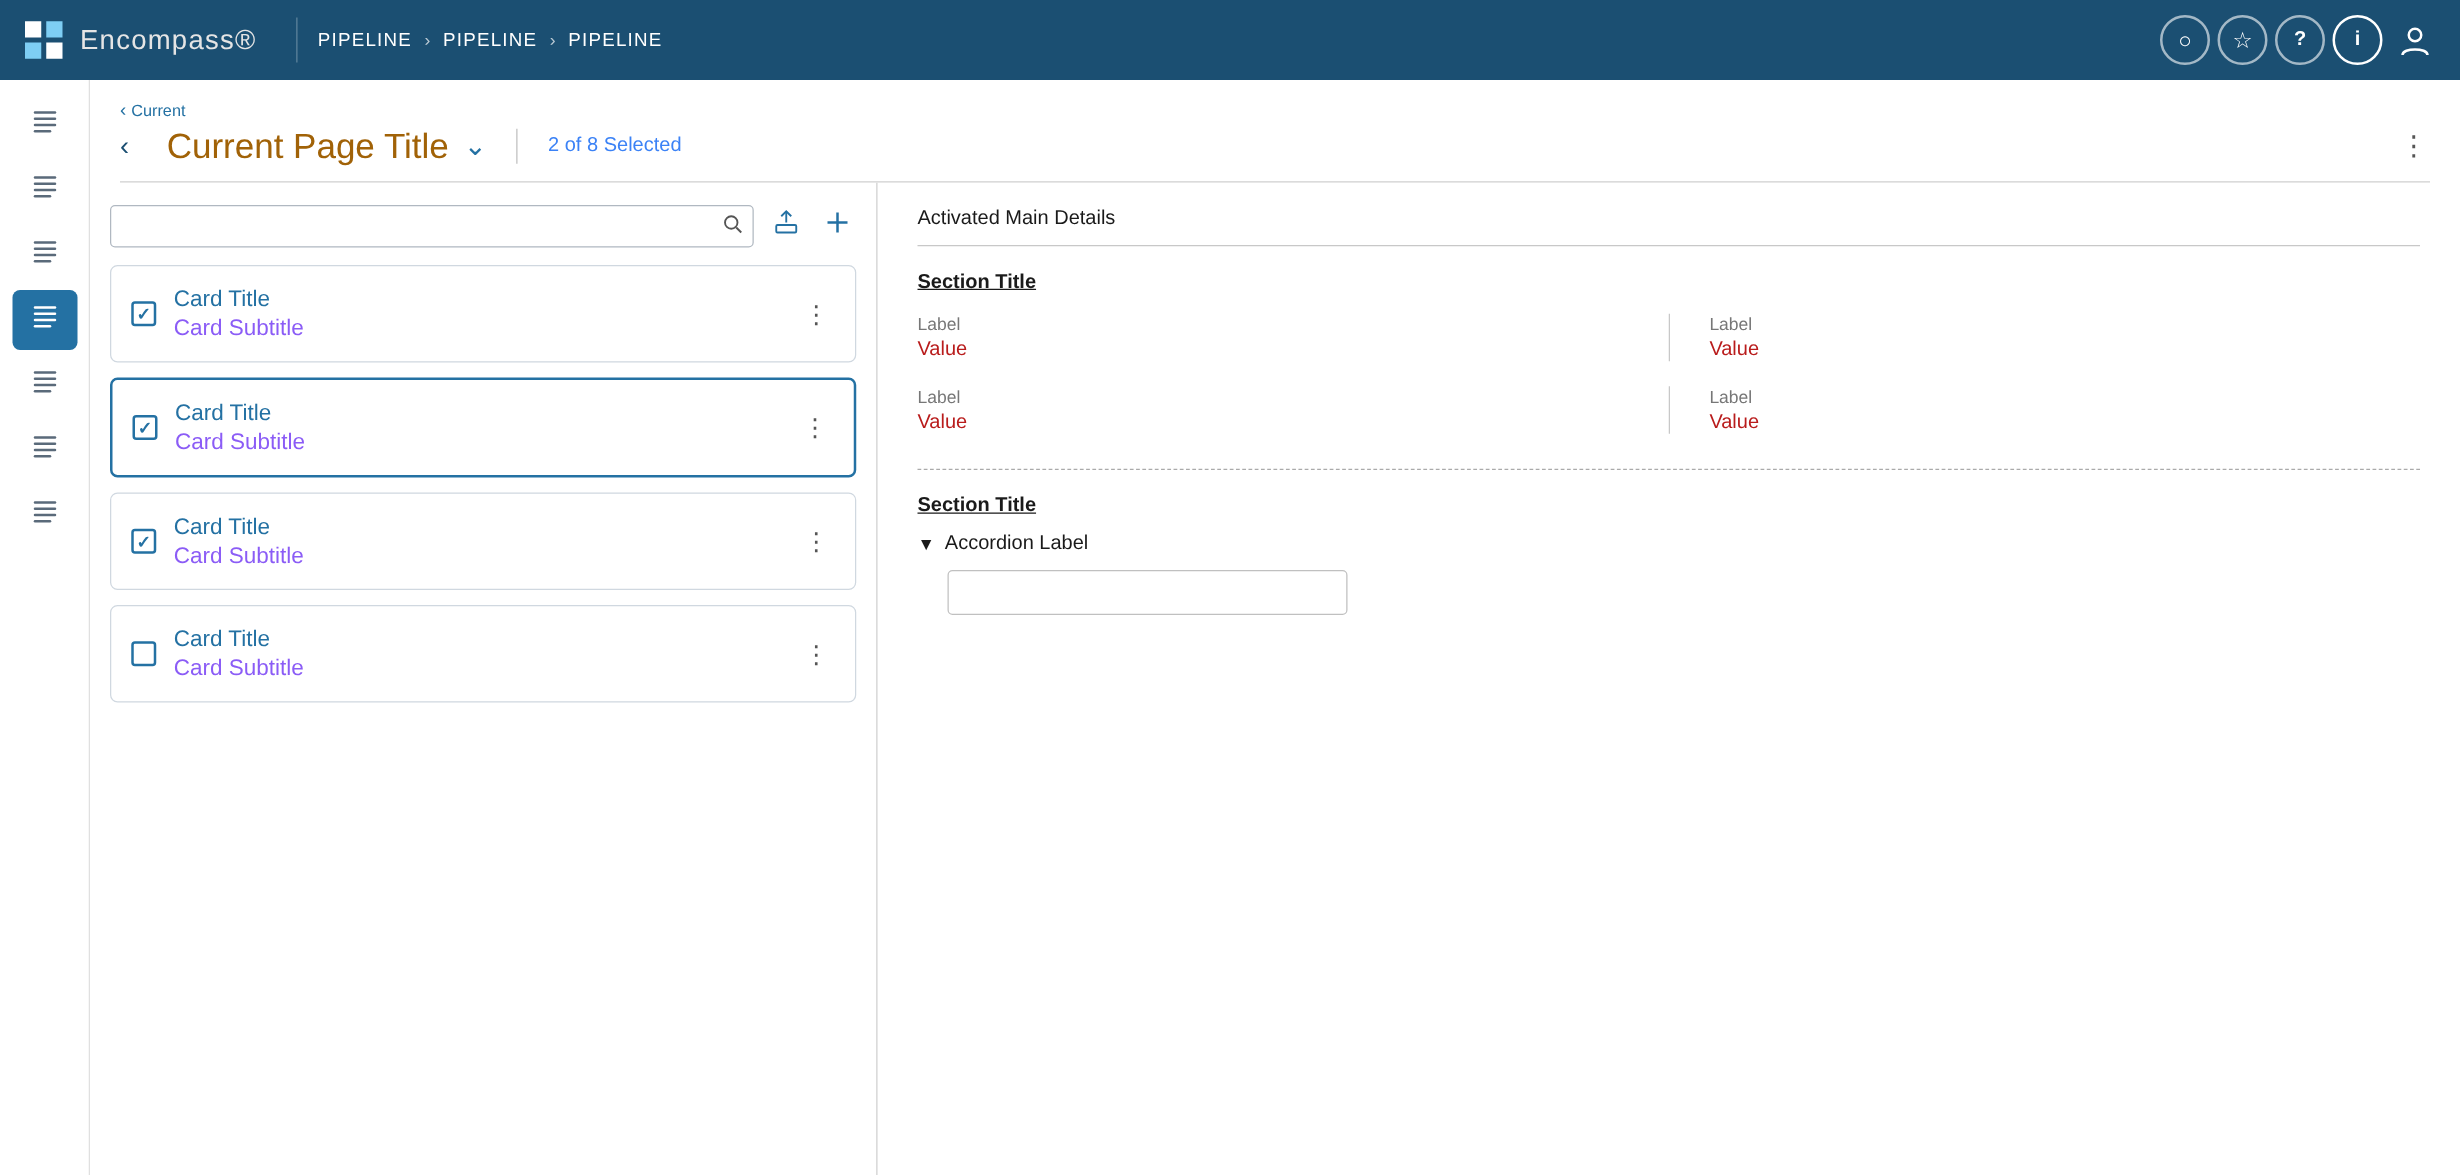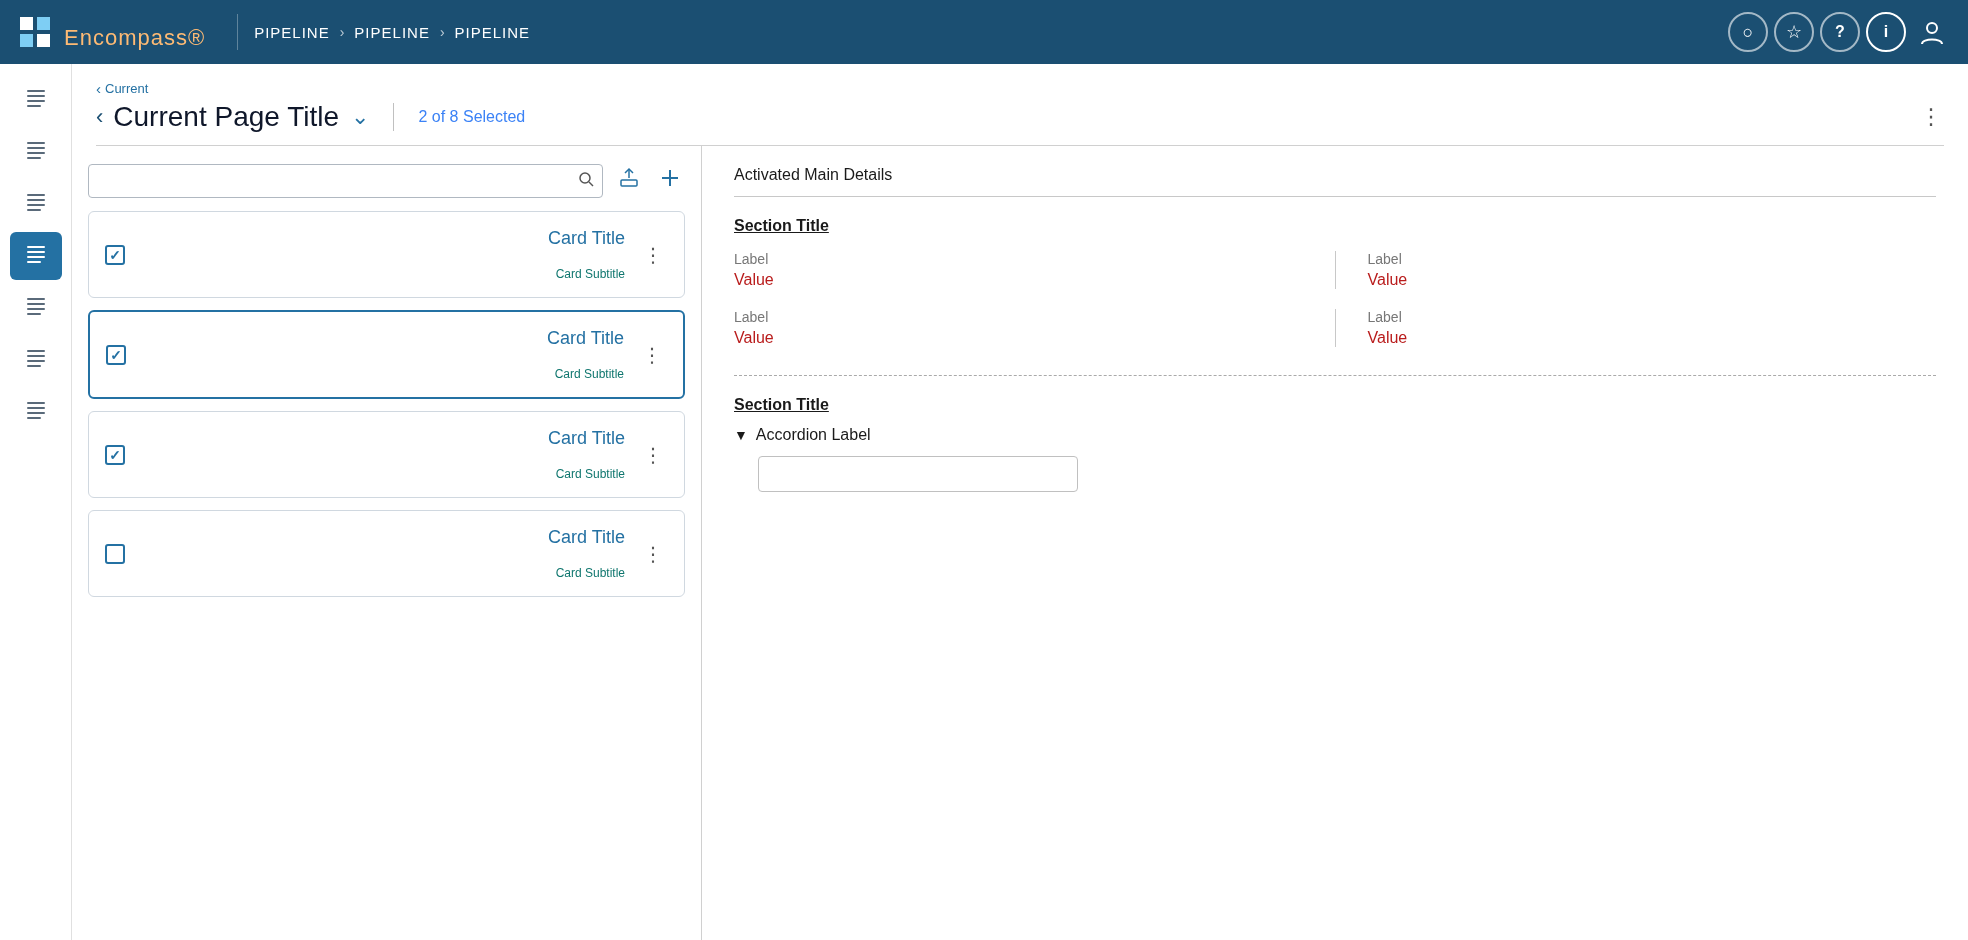--- a/index.html
+++ b/index.html
@@ -9,23 +9,23 @@
     .top-nav {
       background: #1b4f72;
       height: 64px;
       display: flex;
       align-items: center;
       flex-shrink: 0;
       padding: 0 16px;
     }
     .top-nav-logo {
       display: flex;
-      align-items: flex-end;
+      align-items: center;
       gap: 10px;
-      color: #fdba74;
+      color: #e5e5e5;
       font-size: 22px;
       font-weight: 300;
       letter-spacing: 1px;
       margin-right: 16px;
     }
     .logo-diamond {
       width: 38px;
       height: 38px;
     }
     .nav-divider {
@@ -150,21 +150,22 @@
     }
     .page-back-arrow {
       color: #1b4f72;
       font-size: 22px;
       cursor: pointer;
       margin-right: 2px;
     }
     .page-title {
       font-size: 28px;
       font-weight: 400;
-      color: #0f172a;
+      color: #a16207;
+      margin-left: 20px;
     }
     .page-title-dropdown {
       color: #2471a3;
       font-size: 22px;
       cursor: pointer;
       margin-left: 4px;
     }
     .page-header-sep {
       width: 1px;
       height: 28px;
@@ -278,31 +279,30 @@
     .card-checkbox.unchecked {
       background: white;
     }
     .checkmark {
       color: #2471a3;
       font-size: 14px;
       font-weight: bold;
     }
     .card-content {
       flex: 1;
-      text-align: right;
     }
     .card-title {
       color: #2471a3;
       font-size: 18px;
       font-weight: 500;
     }
     .card-subtitle {
-      color: #0f766e;
-      font-size: 12px;
-      margin-top: 18px;
+      color: #8b5cf6;
+      font-size: 18px;
+      margin-top: 2px;
     }
     .card-menu-btn {
       background: none;
       border: none;
       font-size: 20px;
       color: #555;
       cursor: pointer;
       letter-spacing: 1px;
       padding: 4px;
     }

